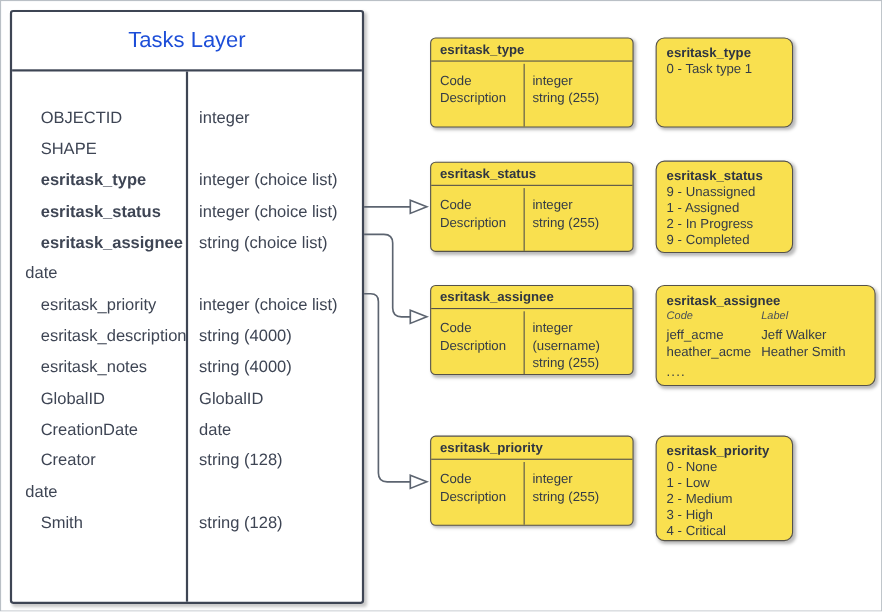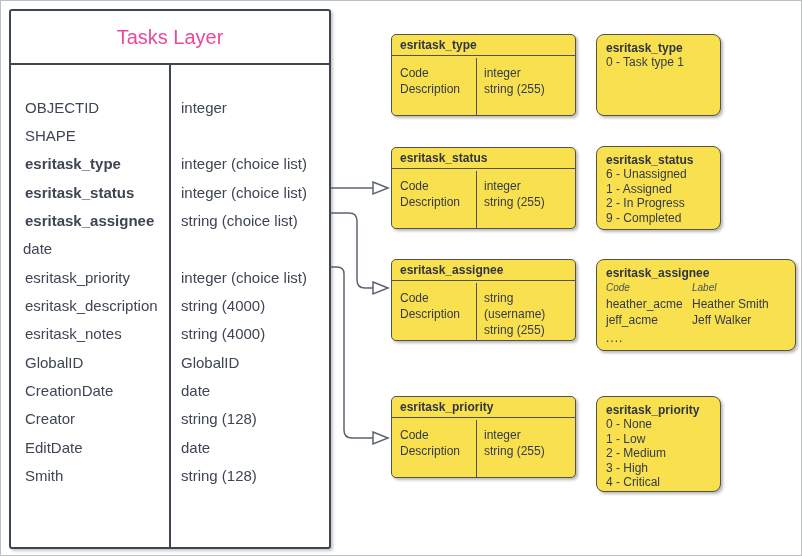--- a/index.html
+++ b/index.html
@@ -8,29 +8,29 @@
     border:1px solid #bac0c6;background:#fff;overflow:hidden;
     font-family:"Liberation Sans",sans-serif;color:#3E4554;
   }
   
   .main-table{
     position:absolute;left:8px;top:8px;width:322px;height:540px;box-sizing:border-box;
     background:#fff;border:2px solid #3E4554;border-radius:3px;
     box-shadow:2px 2px 3px rgba(0,0,0,0.22);
   }
   .main-title{
-    height:52px;line-height:52px;text-align:center;font-size:20px;color:#ec4899;
+    height:52px;line-height:52px;text-align:center;font-size:20px;color:#1d4ed8;
     border-bottom:2px solid #3E4554;
   }
   .col-divider{
     position:absolute;left:158px;top:54px;bottom:0;width:2px;background:#3E4554;
   }
   .field-rows{position:absolute;left:0;right:0;top:54px;padding-top:28px;}
   .frow{display:flex;height:28.35px;align-items:center;font-size:15px;}
-  .frow .fname{width:158px;box-sizing:border-box;padding-left:14px;}
+  .frow .fname{width:158px;box-sizing:border-box;padding-left:26px;}
   .frow .ftype{flex:1;padding-left:12px;}
   .frow.bold .fname{font-weight:700;}
   
   .sbox{
     position:absolute;left:390px;width:185px;height:82px;box-sizing:border-box;
     background:#F9E04F;border:1.5px solid #55524A;border-radius:5px;
     box-shadow:2px 2px 3px rgba(0,0,0,0.28);color:#343b47;
   }
   .sbox .shead{
     height:21px;box-sizing:border-box;border-bottom:1.5px solid #55524A;
@@ -105,21 +105,20 @@
         </div>
       <div class="frow">
           <span class="fname">CreationDate</span>
           <span class="ftype">date</span>
         </div>
       <div class="frow">
           <span class="fname">Creator</span>
           <span class="ftype">string (128)</span>
         </div>
       <div class="frow">
-          <span class="fname">EditDate</span>
           <span class="ftype">date</span>
         </div>
       <div class="frow">
           <span class="fname">Smith</span>
           <span class="ftype">string (128)</span>
         </div>
     </div>
   </div>
 
   <svg class="wires" viewBox="0 0 802 556">
@@ -164,21 +163,21 @@
   </div>
 
   <div class="sbox" style="top:258px;">
     <div class="shead">esritask_assignee</div>
     <div class="sbody">
       <div class="scell-l">
         <div>Code</div>
         <div>Description</div>
       </div>
       <div class="scell-r">
-        <div>string (username)</div>
+        <div>integer (username)</div>
         <div>string (255)</div>
       </div>
     </div>
   </div>
 
   <div class="sbox" style="top:395px;">
     <div class="shead">esritask_priority</div>
     <div class="sbody">
       <div class="scell-l">
         <div>Code</div>
@@ -191,39 +190,39 @@
     </div>
   </div>
 
   <div class="vbox" style="top:33px;width:125px;height:82px;">
     <div class="vtitle">esritask_type</div>
     <div>0 - Task type 1</div>
   </div>
 
   <div class="vbox" style="top:145px;width:125px;height:84px;">
     <div class="vtitle">esritask_status</div>
-    <div>6 - Unassigned</div>
+    <div>9 - Unassigned</div>
     <div>1 - Assigned</div>
     <div>2 - In Progress</div>
     <div>9 - Completed</div>
   </div>
 
   <div class="vbox" style="top:258px;width:200px;height:92px;">
     <div class="vtitle">esritask_assignee</div>
     <div class="acols">
       <span class="c1">Code</span>
       <span>Label</span>
     </div>
     <div class="arow">
+      <span class="c1">jeff_acme</span>
+      <span>Jeff Walker</span>
+    </div>
+    <div class="arow">
       <span class="c1">heather_acme</span>
       <span>Heather Smith</span>
-    </div>
-    <div class="arow">
-      <span class="c1">jeff_acme</span>
-      <span>Jeff Walker</span>
     </div>
     <div class="aellipsis">....</div>
   </div>
 
   <div class="vbox" style="top:395px;width:125px;height:96px;">
     <div class="vtitle">esritask_priority</div>
     <div>0 - None</div>
     <div>1 - Low</div>
     <div>2 - Medium</div>
     <div>3 - High</div>

